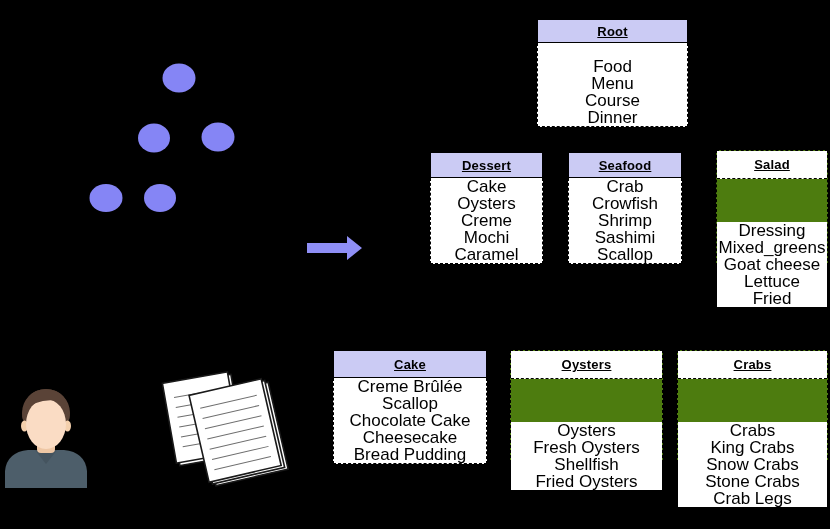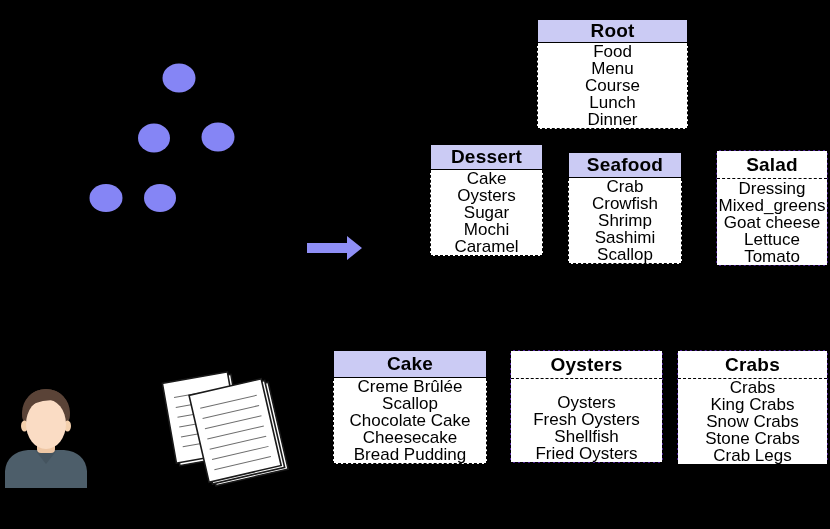--- a/index.html
+++ b/index.html
@@ -13,33 +13,34 @@
   #gfx{position:absolute;left:0;top:0;}
   .box{
     position:absolute;
     display:flex;flex-direction:column;
     box-sizing:border-box;
     color:#000;text-align:center;
   }
   .hdr{
     box-sizing:border-box;
     display:flex;align-items:center;justify-content:center;
-    font-weight:700;font-size:19px;letter-spacing:.2px;
+    font-weight:700;font-size:13px;letter-spacing:.2px;
     flex:0 0 auto;
+    text-decoration:underline;
   }
   .bd{
     box-sizing:border-box;background:#fff;
     display:flex;flex-direction:column;justify-content:flex-end;
     font-size:17px;line-height:1;flex:1 1 auto;
   }
   
   .filled .hdr{background:#cbcbf4;border:1.6px solid #000;}
   .filled .bd{border:1.6px dashed #000;border-top:none;}
   
-  .plain{background:#4c1d95;border:1.6px dashed #000;}
+  .plain{background:#4d7c0f;border:1.6px dashed #000;gap:43px;}
   .plain .hdr{background:#fff;border-bottom:1.6px dashed #000;}
 </style>
 </head>
 <body>
 
 <svg id="gfx" width="830" height="529" viewBox="0 0 830 529">
 
   <g>
     <ellipse cx="179" cy="78" rx="16.5" ry="14.5" fill="#8585f5"></ellipse>
     <ellipse cx="154" cy="138" rx="16" ry="14.5" fill="#8585f5"></ellipse>
@@ -90,31 +91,30 @@
     </g>
   </g>
 </svg>
 
 <div class="box filled" style="left:537px;top:19px;width:151px;height:108px;">
   <div class="hdr" style="height:24px;">Root</div>
   <div class="bd">
     <div>Food</div>
     <div>Menu</div>
     <div>Course</div>
-    <div>Lunch</div>
     <div>Dinner</div>
   </div>
 </div>
 
-<div class="box filled" style="left:430px;top:144px;width:113px;height:112px;">
+<div class="box filled" style="left:430px;top:152px;width:113px;height:112px;">
   <div class="hdr" style="height:26px;">Dessert</div>
   <div class="bd">
     <div>Cake</div>
     <div>Oysters</div>
-    <div>Sugar</div>
+    <div>Creme</div>
     <div>Mochi</div>
     <div>Caramel</div>
   </div>
 </div>
 
 <div class="box filled" style="left:568px;top:152px;width:114px;height:112px;">
   <div class="hdr" style="height:26px;text-align:center;">Seafood</div>
   <div class="bd">
     <div>Crab</div>
     <div>Crowfish</div>
@@ -124,21 +124,21 @@
   </div>
 </div>
 
 <div class="box plain" style="left:716px;top:150px;width:112px;height:116px;">
   <div class="hdr" style="height:28px;">Salad</div>
   <div class="bd">
     <div>Dressing</div>
     <div>Mixed_greens</div>
     <div>Goat cheese</div>
     <div>Lettuce</div>
-    <div>Tomato</div>
+    <div>Fried</div>
   </div>
 </div>
 
 <div class="box filled" style="left:333px;top:350px;width:154px;height:113px;">
   <div class="hdr" style="height:28px;">Cake</div>
   <div class="bd">
     <div>Creme Brûlée</div>
     <div>Scallop</div>
     <div>Chocolate Cake</div>
     <div>Cheesecake</div>

